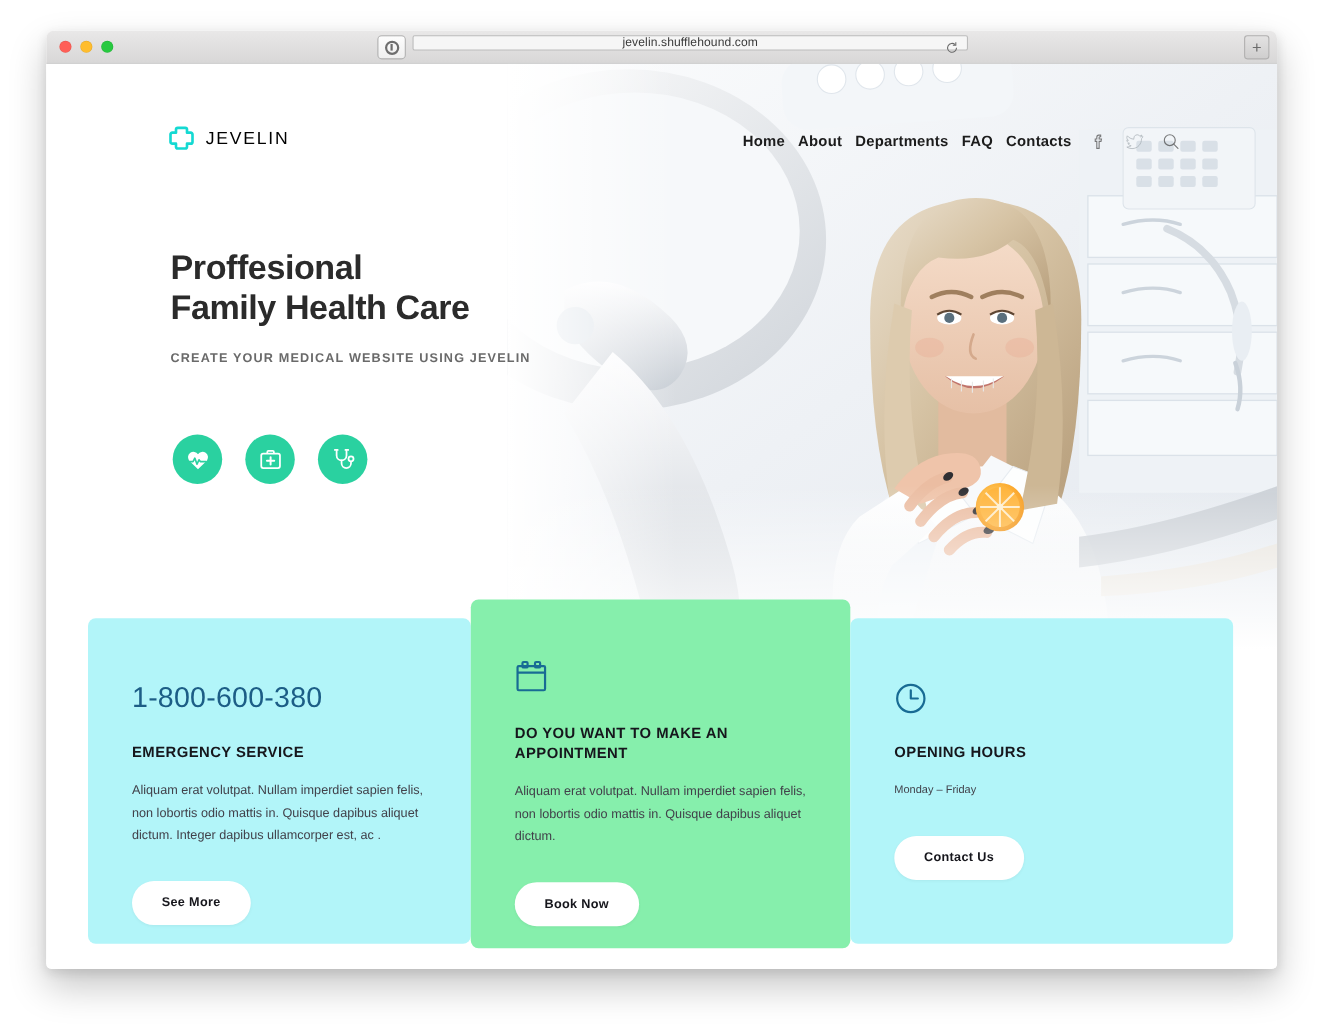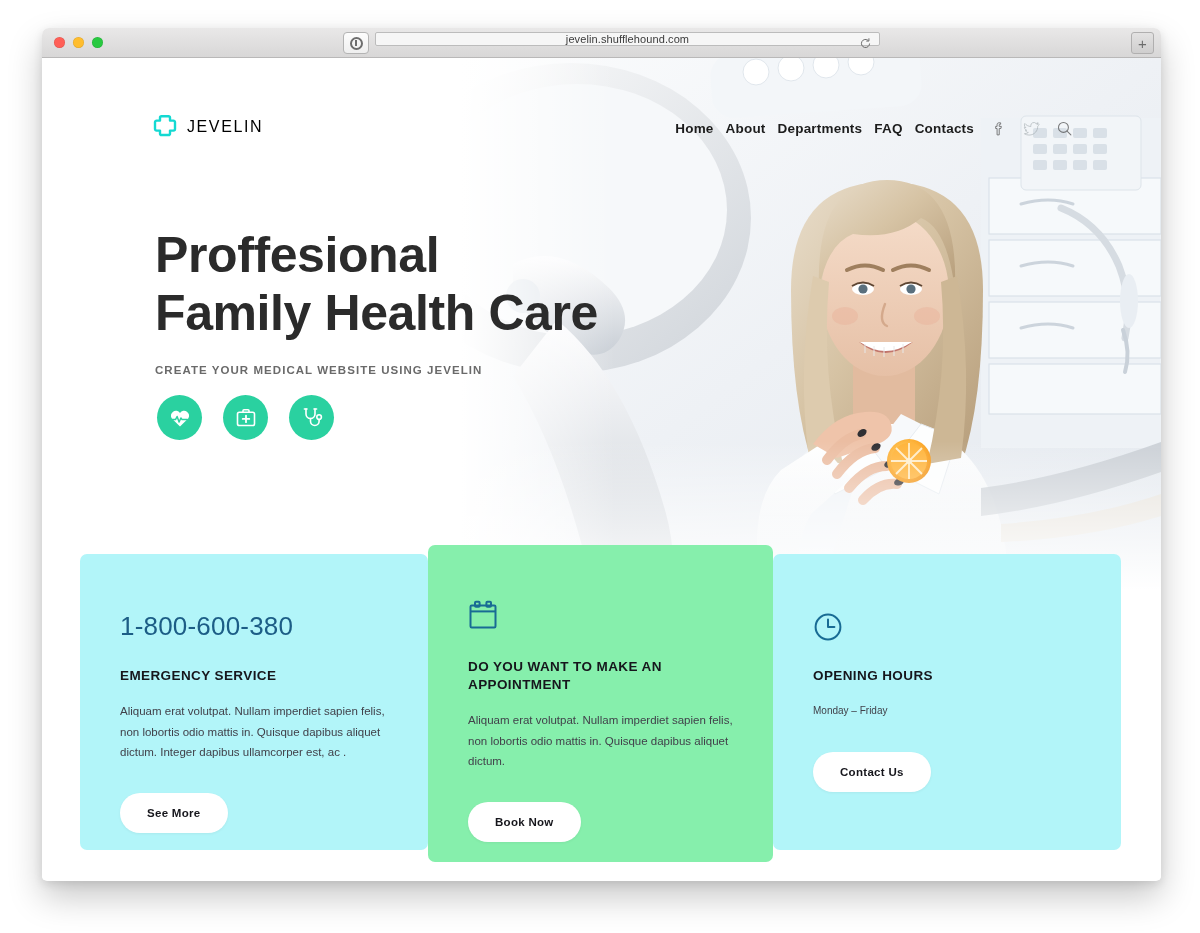--- a/index.html
+++ b/index.html
@@ -147,21 +147,21 @@
   .nav-icons { display: flex; align-items: center; gap: 16px; margin-left: 4px; }
   .nav-icon { width: 17px; height: 17px; display: block; opacity: .72; }
 
   
   .hero-copy {
     position: absolute;
     left: 113px; top: 168px;
     z-index: 5;
   }
   .hero-title {
-    font-size: 50px;
+    font-size: 31px;
     font-weight: bold;
     line-height: 1.16;
     color: #2b2b2b;
     letter-spacing: -.4px;
     white-space: pre-line;
   }
   .hero-subtitle {
     margin-top: 22px;
     font-size: 11.5px;
     color: #6a6a6a;
@@ -182,21 +182,21 @@
   }
   .badge-circle svg { width: 24px; height: 24px; display: block; }
 
   
   .cards { position: absolute; left: 0; top: 0; width: 100%; height: 100%; z-index: 7; }
   .card {
     position: absolute;
     border-radius: 7px;
     padding: 0;
   }
-  .card-side   { background: #b2f5f9; }
+  .card-side   { background: #b2f5f9; margin-top: 8px; }
   .card-center { background: #86efac; }
 
   .card-1 { left: 38px;  top: 496px; width: 348px; height: 296px; }
   .card-2 { left: 386px; top: 487px; width: 345px; height: 317px; }
   .card-3 { left: 731px; top: 496px; width: 348px; height: 296px; }
 
   .card-inner { padding: 0 40px; }
   .card-phone {
     font-size: 26px;
     color: #1c5d86;

